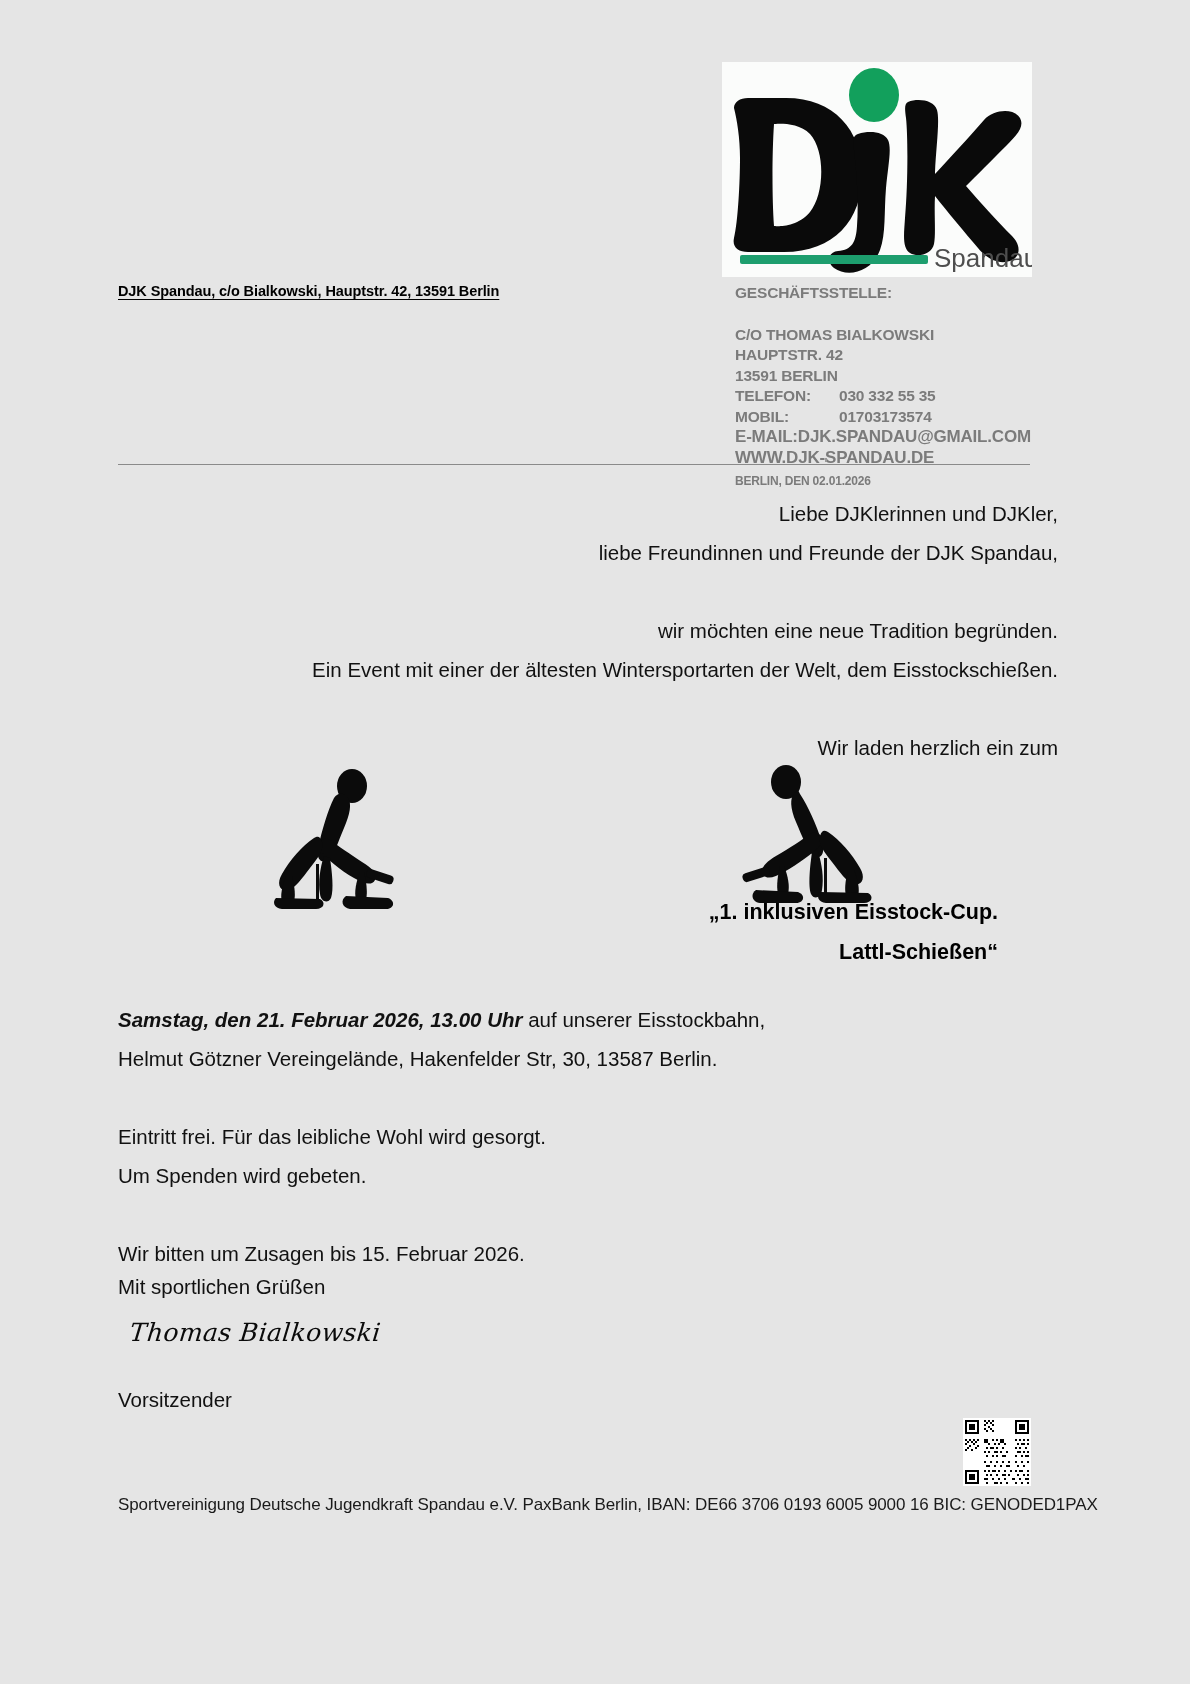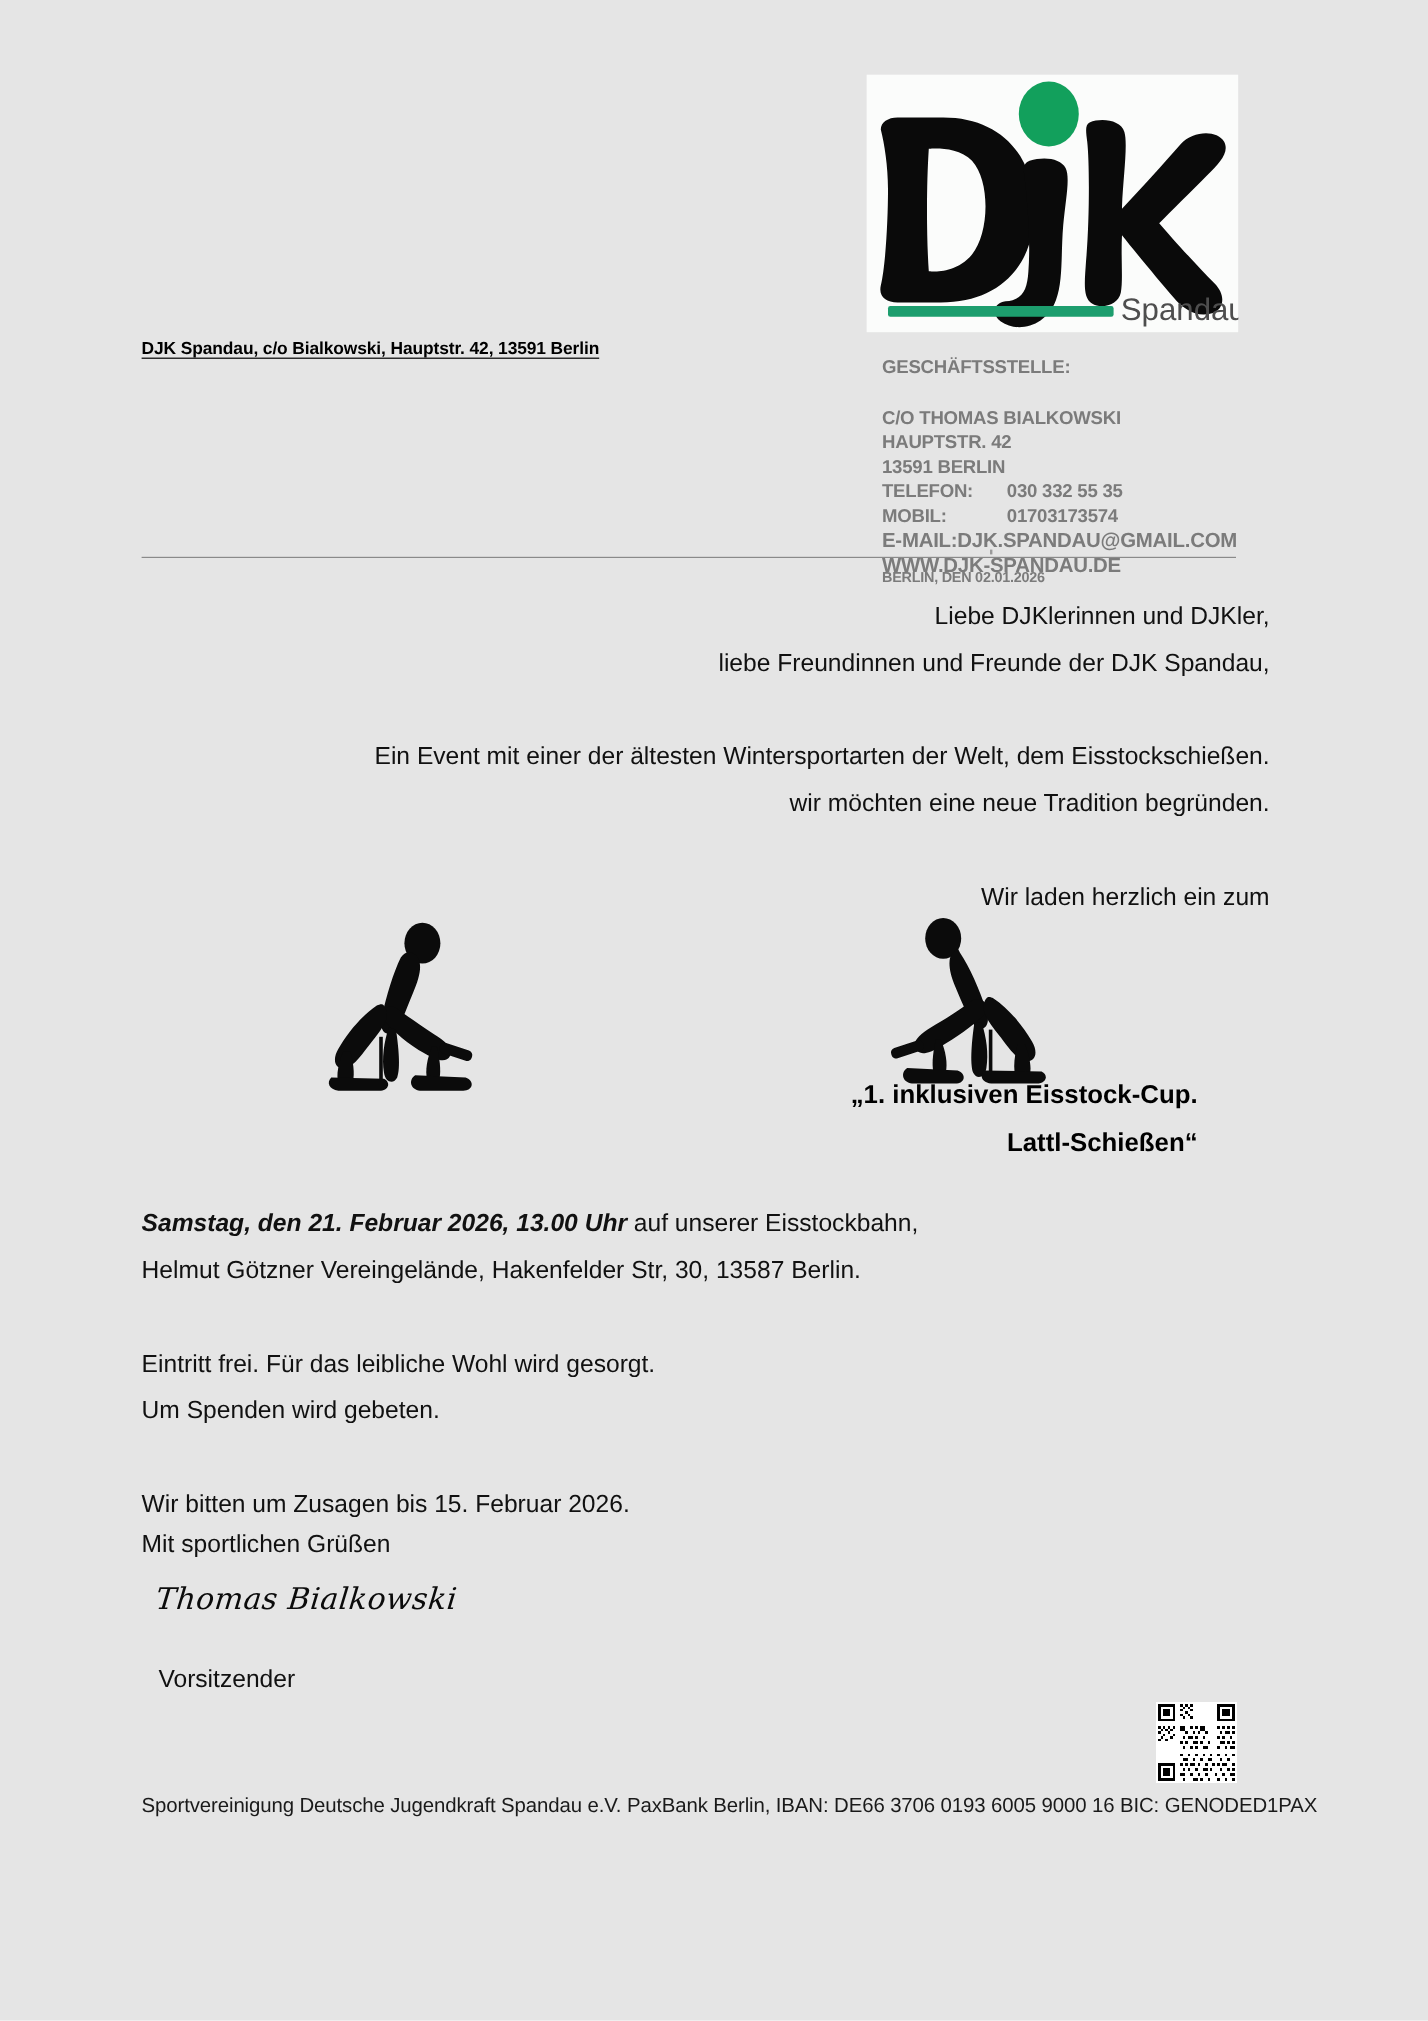--- a/index.html
+++ b/index.html
@@ -48,21 +48,21 @@
     position: absolute;
     left: 735px;
     top: 283px;
     width: 300px;
     color: #7b7b7b;
     font-size: 15.5px;
     line-height: 20.5px;
     font-weight: bold;
     letter-spacing: -0.2px;
   }
-  .contact-title { margin-bottom: 21px; margin-top: 14px; }
+  .contact-title { margin-bottom: 21px; }
   .contact-line { white-space: nowrap; }
   .contact-line .lbl { display: inline-block; width: 104px; }
   .contact-line.small { font-size: 17px; }
 
   
   .hr-main {
     position: absolute;
     left: 118px;
     top: 464px;
     width: 912px;
@@ -165,21 +165,21 @@
   }
   .closing {
     position: absolute;
     left: 118px;
     top: 1275px;
     font-size: 20.5px;
     color: #111;
   }
   .role {
     position: absolute;
-    left: 132px;
+    left: 118px;
     top: 1388px;
     font-size: 20.5px;
     color: #111;
   }
 
   
   .footer-text {
     position: absolute;
     left: 118px;
     top: 1495px;
@@ -244,22 +244,22 @@
   </div>
 
   <div class="hr-dot"></div>
   <div class="hr-main"></div>
   <div class="date-line">BERLIN, DEN 02.01.2026</div>
 
   <div class="body-text">
     <p>Liebe DJKlerinnen und DJKler,</p>
     <p>liebe Freundinnen und Freunde der DJK Spandau,</p>
     <div class="gap-md"></div>
+    <p>wir möchten eine neue Tradition begründen.</p>
     <p>Ein Event mit einer der ältesten Wintersportarten der Welt, dem Eisstockschießen.</p>
-    <p>wir möchten eine neue Tradition begründen.</p>
     <div class="gap-md"></div>
     <p>Wir laden herzlich ein zum</p>
   </div>
 
   <div class="event-area">
     <svg class="skater-left" viewBox="0 0 150 145" xmlns="http://www.w3.org/2000/svg">
       <ellipse cx="84" cy="18" rx="15" ry="17" fill="#0b0b0b"></ellipse>
       <path d="M66 30 C60 42 54 62 50 80 C48 92 54 96 60 92 C66 88 70 74 76 60 C82 46 84 36 80 30 C76 24 70 24 66 30 Z" fill="#0b0b0b"></path>
       <path d="M52 82 C60 92 72 102 86 110 C96 116 104 118 107 112 C110 106 104 100 94 94 C82 86 70 78 62 72 C56 68 48 74 52 82 Z" fill="#0b0b0b"></path>
       <path d="M46 70 C34 78 22 92 14 106 C8 116 12 124 20 122 C28 120 34 110 42 100 C50 90 56 82 54 74 C52 68 50 68 46 70 Z" fill="#0b0b0b"></path>

